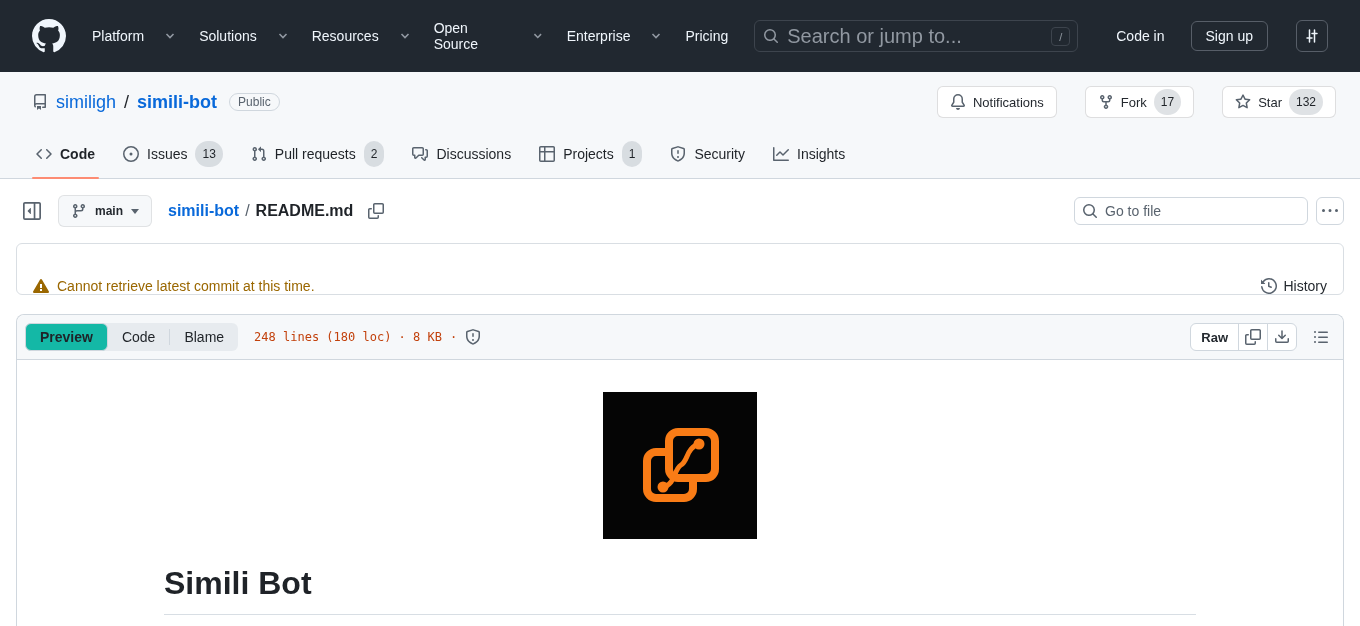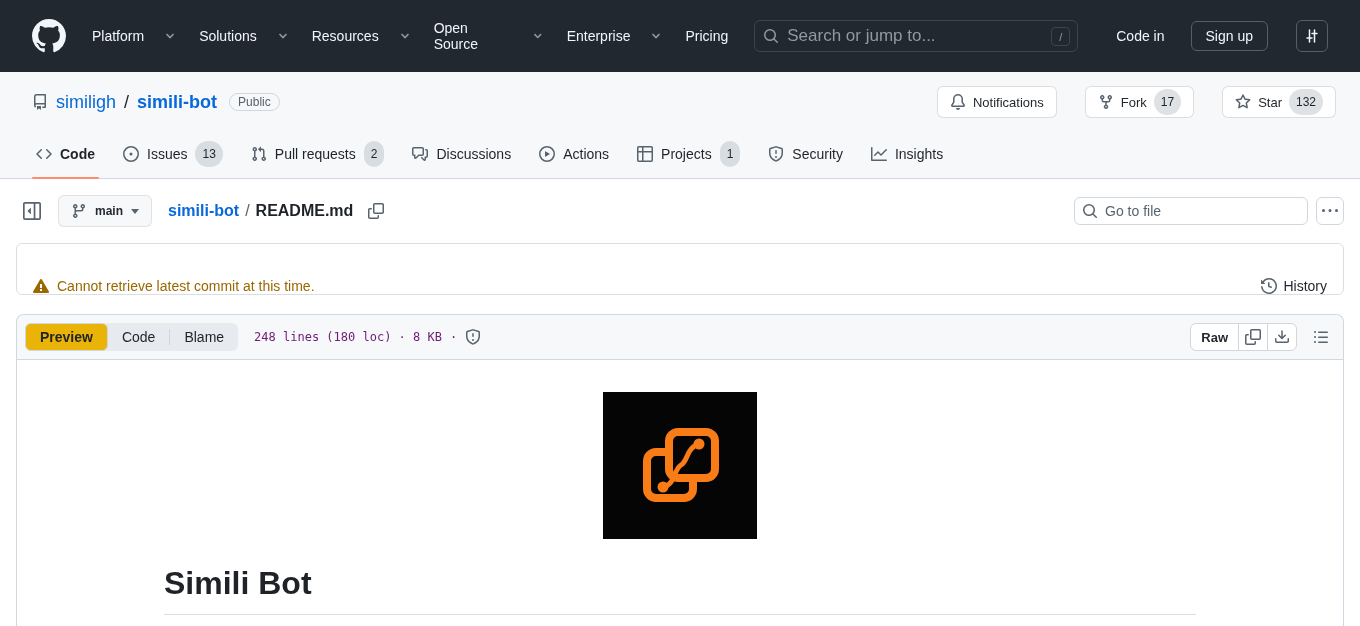--- a/index.html
+++ b/index.html
@@ -9,21 +9,21 @@
   
   .gh-header { height:72px; background:#212830; display:flex; align-items:center;
     padding:0 32px; gap:16px; }
   .gh-logo { width:34px; height:34px; color:#f0f6fc; flex:none; cursor:pointer; }
   .main-nav { display:flex; align-items:center; gap:4px; flex:1; }
   .nav-item { display:flex; align-items:center; gap:21px; color:#f0f6fc; font-size:14px;
     padding:8px 10px; cursor:pointer; }
   .nav-item .chev { width:10px; height:10px; color:#9198a1; }
   .header-search { position:relative; width:324px; height:32px; margin-right:12px; }
   .header-search input { width:100%; height:100%; background:#212830; border:1px solid #3d444d;
-    border-radius:6px; color:#f0f6fc; font-size:17px; padding:0 34px 0 32px; outline:none; }
+    border-radius:6px; color:#f0f6fc; font-size:20px; padding:0 34px 0 32px; outline:none; }
   .header-search input::placeholder { color:#9198a1; }
   .header-search .s-icon { position:absolute; left:9px; top:8px; width:16px; height:16px; color:#9198a1; }
   .slash-key { position:absolute; right:8px; top:7px; width:19px; height:19px; border:1px solid #3d444d;
     border-radius:4px; color:#9198a1; font-size:11px; display:flex; align-items:center; justify-content:center; }
   .signin { color:#f0f6fc; font-size:14px; padding:6px 10px; cursor:pointer; white-space:nowrap; }
   .signup { color:#f0f6fc; font-size:14px; border:1px solid #575e68; border-radius:6px;
     padding:6px 14px; background:transparent; cursor:pointer; white-space:nowrap; }
   .hdr-icon-btn { width:32px; height:32px; border:1px solid #575e68; border-radius:6px;
     color:#f0f6fc; background:transparent; display:flex; align-items:center; justify-content:center;
     cursor:pointer; margin-left:12px; flex:none; }
@@ -91,24 +91,24 @@
   .history-link .h-icon { width:16px; height:16px; color:#59636e; }
 
   
   .file-box { margin-top:19px; border:1px solid #d0d7de; border-radius:8px 8px 0 0; border-bottom:none;
     min-height:320px; background:#fff; }
   .file-head { background:#f6f8fa; border-bottom:1px solid #d0d7de; border-radius:8px 8px 0 0;
     display:flex; align-items:center; padding:6px 8px; height:45px; }
   .seg { display:flex; align-items:center; background:rgba(175,184,193,.2); border-radius:6px; }
   .seg-btn { height:28px; padding:0 14px; border:none; background:transparent; font-size:14px;
     color:#1f2328; cursor:pointer; border-radius:6px; font-family:inherit; display:flex; align-items:center; }
-  .seg-btn.active { background:#eab308; border:1px solid #d0d7de; font-weight:600; }
+  .seg-btn.active { background:#14b8a6; border:1px solid #d0d7de; font-weight:600; }
   .seg-div { width:1px; height:16px; background:#d0d7de; }
   .file-meta { display:flex; align-items:center; gap:8px; margin-left:16px; flex:1;
-    font-family:"DejaVu Sans Mono", monospace; font-size:12px; color:#701a75; }
+    font-family:"DejaVu Sans Mono", monospace; font-size:12px; color:#c2410c; }
   .file-meta .m-icon { width:16px; height:16px; color:#59636e; }
   .raw-group { display:flex; align-items:center; }
   .raw-group > button { height:28px; border:1px solid #d0d7de; background:#fff; color:#24292f;
     cursor:pointer; display:flex; align-items:center; justify-content:center; font-family:inherit; }
   .raw-btn { font-size:13px; font-weight:600; padding:0 10px; border-radius:6px 0 0 6px; }
   .mid-btn { width:30px; margin-left:-1px; color:#59636e !important; }
   .end-btn { width:30px; margin-left:-1px; border-radius:0 6px 6px 0; color:#59636e !important; }
   .raw-group .g-icon { width:16px; height:16px; }
   .outline-btn { width:28px; height:28px; border:none; background:transparent; color:#59636e;
     display:flex; align-items:center; justify-content:center; border-radius:6px; cursor:pointer; margin-left:10px; }
@@ -231,26 +231,20 @@
         <path d="M1.5 3.25a2.25 2.25 0 1 1 3 2.122v5.256a2.251 2.251 0 1 1-1.5 0V5.372A2.25 2.25 0 0 1 1.5 3.25Zm5.677-.177L9.573.677A.25.25 0 0 1 10 .854V2.5h1A2.5 2.5 0 0 1 13.5 5v5.628a2.251 2.251 0 1 1-1.5 0V5a1 1 0 0 0-1-1h-1v1.646a.25.25 0 0 1-.427.177L7.177 3.427a.25.25 0 0 1 0-.354ZM3.75 2.5a.75.75 0 1 0 0 1.5.75.75 0 0 0 0-1.5Zm0 9.5a.75.75 0 1 0 0 1.5.75.75 0 0 0 0-1.5Zm8.25.75a.75.75 0 1 0 1.5 0 .75.75 0 0 0-1.5 0Z"></path>
       </svg>
     <span>Pull requests</span>
     <span class="counter">2</span>
   </div>
   <div class="tab">
     <svg class="t-icon" viewBox="0 0 16 16" fill="currentColor">
         <path d="M1.75 1h8.5c.966 0 1.75.784 1.75 1.75v5.5A1.75 1.75 0 0 1 10.25 10H7.061l-2.574 2.573A1.458 1.458 0 0 1 2 11.543V10h-.25A1.75 1.75 0 0 1 0 8.25v-5.5C0 1.784.784 1 1.75 1ZM1.5 2.75v5.5c0 .138.112.25.25.25h1a.75.75 0 0 1 .75.75v2.19l2.72-2.72a.749.749 0 0 1 .53-.22h3.5a.25.25 0 0 0 .25-.25v-5.5a.25.25 0 0 0-.25-.25h-8.5a.25.25 0 0 0-.25.25Zm13 2a.25.25 0 0 0-.25-.25h-.5a.75.75 0 0 1 0-1.5h.5c.966 0 1.75.784 1.75 1.75v5.5A1.75 1.75 0 0 1 14.25 12H14v1.543a1.458 1.458 0 0 1-2.487 1.03L9.22 12.28a.749.749 0 0 1 .326-1.275.749.749 0 0 1 .734.215l2.22 2.22v-2.19a.75.75 0 0 1 .75-.75h1a.25.25 0 0 0 .25-.25Z"></path>
       </svg>
     <span>Discussions</span>
-  </div>
-  <div class="tab">
-    <svg class="t-icon" viewBox="0 0 16 16" fill="currentColor">
-        <path d="M8 0a8 8 0 1 1 0 16A8 8 0 0 1 8 0ZM1.5 8a6.5 6.5 0 1 0 13 0 6.5 6.5 0 0 0-13 0Zm4.879-2.773 4.264 2.559a.25.25 0 0 1 0 .428l-4.264 2.559A.25.25 0 0 1 6 10.559V5.442a.25.25 0 0 1 .379-.215Z"></path>
-      </svg>
-    <span>Actions</span>
   </div>
   <div class="tab">
     <svg class="t-icon" viewBox="0 0 16 16" fill="currentColor">
         <path d="M0 1.75C0 .784.784 0 1.75 0h12.5C15.216 0 16 .784 16 1.75v12.5A1.75 1.75 0 0 1 14.25 16H1.75A1.75 1.75 0 0 1 0 14.25ZM6.5 6.5v8h7.75a.25.25 0 0 0 .25-.25V6.5Zm8-1.5V1.75a.25.25 0 0 0-.25-.25H6.5V5Zm-13 1.5v7.75c0 .138.112.25.25.25H5v-8ZM5 5V1.5H1.75a.25.25 0 0 0-.25.25V5Z"></path>
       </svg>
     <span>Projects</span>
     <span class="counter">1</span>
   </div>
   <div class="tab">
     <svg class="t-icon" viewBox="0 0 16 16" fill="currentColor">

